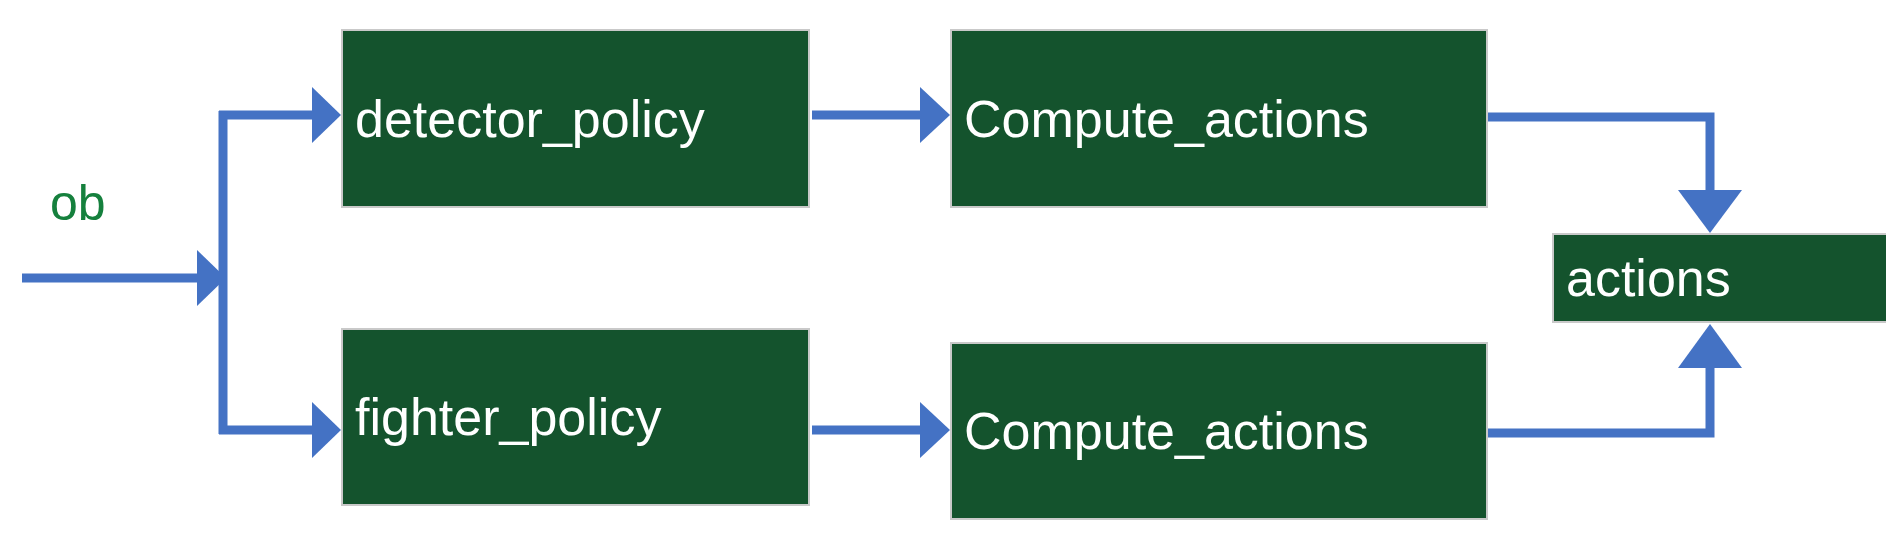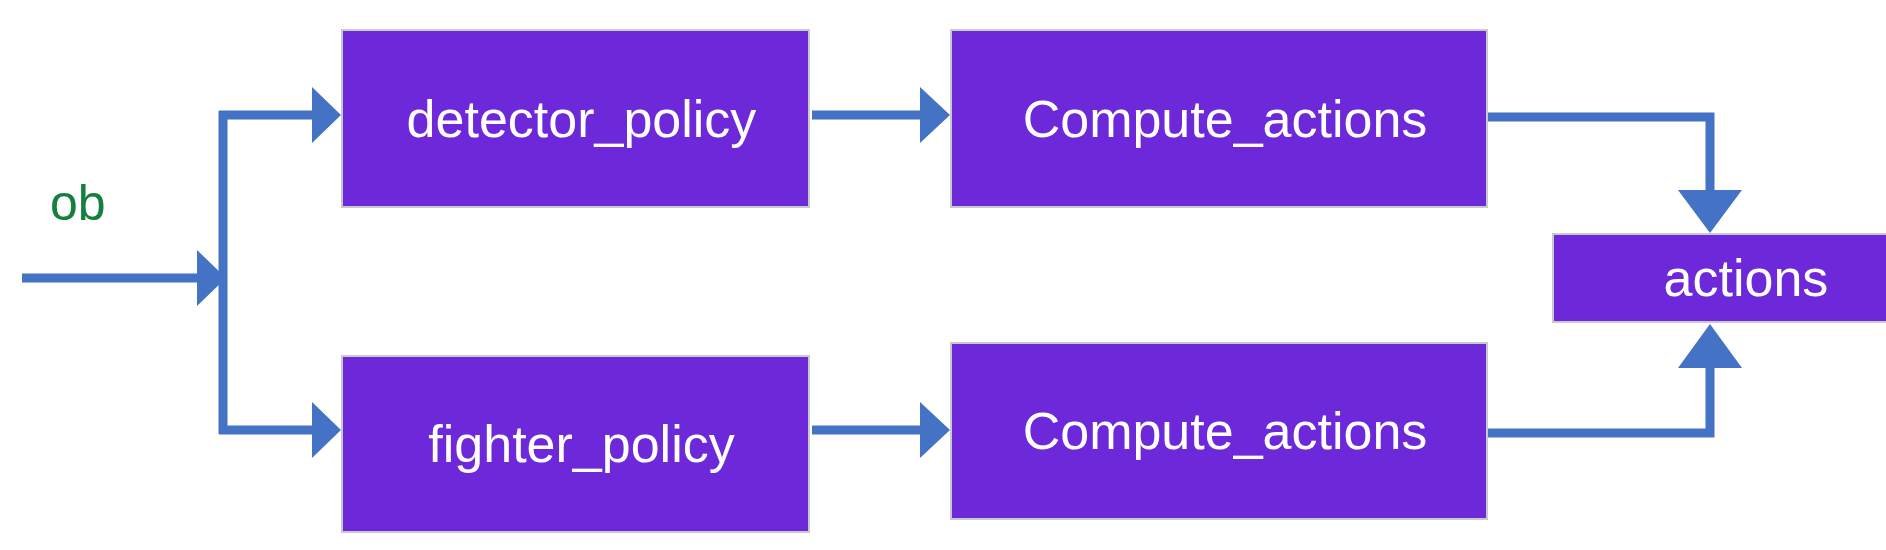--- a/index.html
+++ b/index.html
@@ -20,25 +20,25 @@
   #diagram-svg {
     position: absolute;
     left: 0;
     top: 0;
     width: 1886px;
     height: 550px;
   }
   .node-box {
     position: absolute;
     box-sizing: border-box;
-    background: #6d28d9;
+    background: #14532d;
     border: 2px solid #c9c9c9;
     display: flex;
     align-items: center;
-    justify-content: center;
+    justify-content: flex-start;
     color: #ffffff;
     font-family: "Liberation Sans", sans-serif;
     font-weight: 400;
     letter-spacing: 0px;
     white-space: nowrap;
     padding-left: 12px;
   }
   .node-label {
     color: #ffffff;
     font-size: 52px;
@@ -49,21 +49,21 @@
     position: absolute;
     color: #15803d;
     font-family: "Liberation Sans", sans-serif;
     font-size: 50px;
     line-height: 1;
     white-space: nowrap;
   }
   
   #node-detector-policy { left: 341px; top: 29px;  width: 469px; height: 179px; }
   #node-compute-actions-top { left: 950px; top: 29px;  width: 538px; height: 179px; }
-  #node-fighter-policy { left: 341px; top: 355px; width: 469px; height: 178px; }
+  #node-fighter-policy { left: 341px; top: 328px; width: 469px; height: 178px; }
   #node-compute-actions-bottom { left: 950px; top: 342px; width: 538px; height: 178px; }
   #node-actions { left: 1552px; top: 233px; width: 376px; height: 90px; }
   #node-actions .node-label { font-size: 52px; }
   
   #label-ob { left: 50px; top: 178px; }
 </style>
 </head>
 <body>
 
 <div id="canvas">

